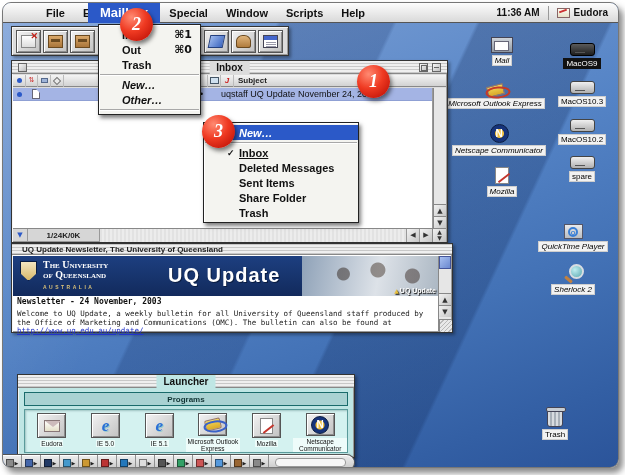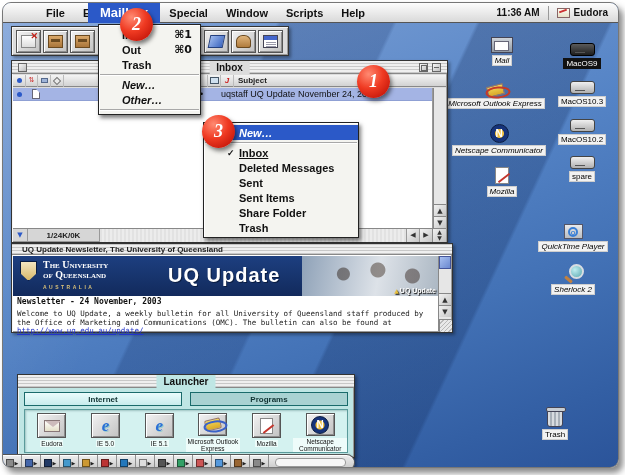--- a/index.html
+++ b/index.html
@@ -358,42 +358,37 @@
       <div class="menurow ul">
         <span class="chk">✓</span>
         <span class="lab">Inbox</span>
       </div>
       <div class="menurow">
         <span class="chk"></span>
         <span class="lab">Deleted Messages</span>
       </div>
       <div class="menurow">
         <span class="chk"></span>
-        <span class="lab">Sent</span>
-      </div>
-      <div class="menurow">
-        <span class="chk"></span>
         <span class="lab">Sent Items</span>
       </div>
       <div class="menurow">
         <span class="chk"></span>
         <span class="lab">Share Folder</span>
       </div>
       <div class="menurow">
         <span class="chk"></span>
         <span class="lab">Trash</span>
       </div>
     </div>
 
   <div class="win launcher">
     <div class="titlebar">
       <div class="tlabel" style="background:#bfe6e4">Launcher</div>
     </div>
     <div class="ltabs" id="launcher-tabs">
-        <div class="ltab active">Internet</div>
         <div class="ltab inactive">Programs</div>
       </div>
     <div class="lpanel" id="launcher-panel">
         <div class="litem">
           <div class="lbtn bevelbtn">
             <div class="ic-eudora"></div>
           </div>
           <div class="llab">Eudora</div>
         </div>
         <div class="litem">

